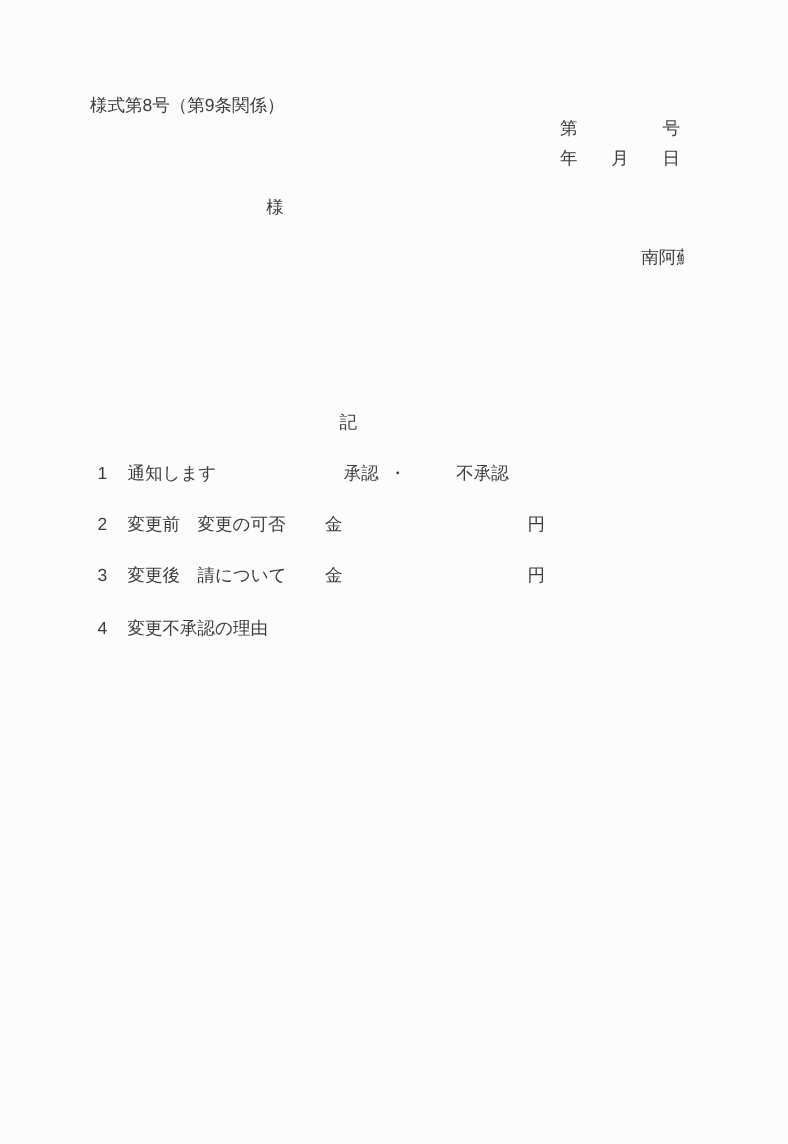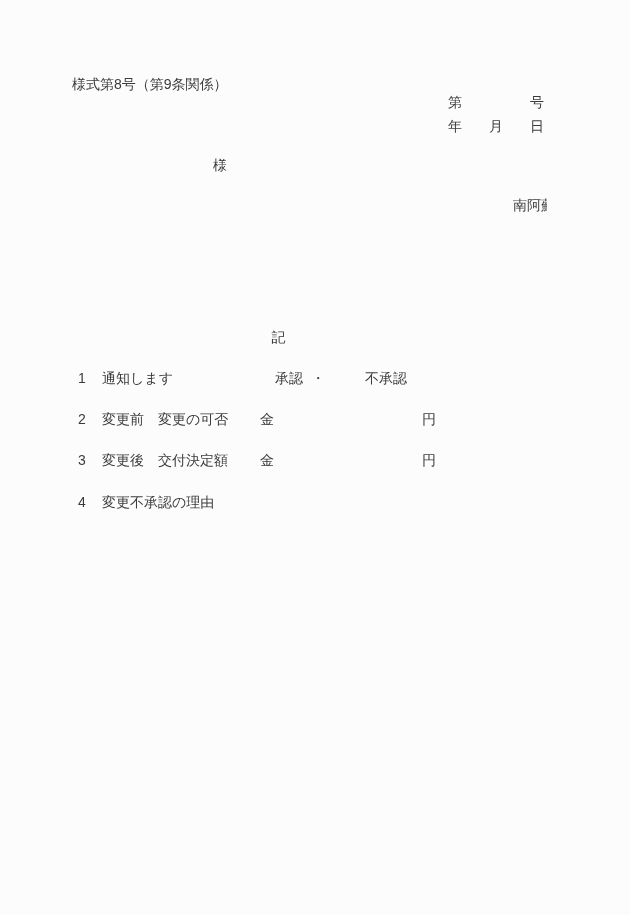--- a/index.html
+++ b/index.html
@@ -112,21 +112,21 @@
 
   <div class="abs row row-2">
     <span class="col-num">2</span>
     <span class="col-label">変更前　変更の可否</span>
     <span class="col-yen-prefix">金</span>
     <span class="col-yen-suffix">円</span>
   </div>
 
   <div class="abs row row-3">
     <span class="col-num">3</span>
-    <span class="col-label">変更後　交付決定額</span>
+    <span class="col-label">変更後　請について</span>
     <span class="col-yen-prefix">金</span>
     <span class="col-yen-suffix">円</span>
   </div>
 
   <div class="abs row row-4">
     <span class="col-num">4</span>
     <span class="col-label">変更不承認の理由</span>
   </div>
 
 </div>

